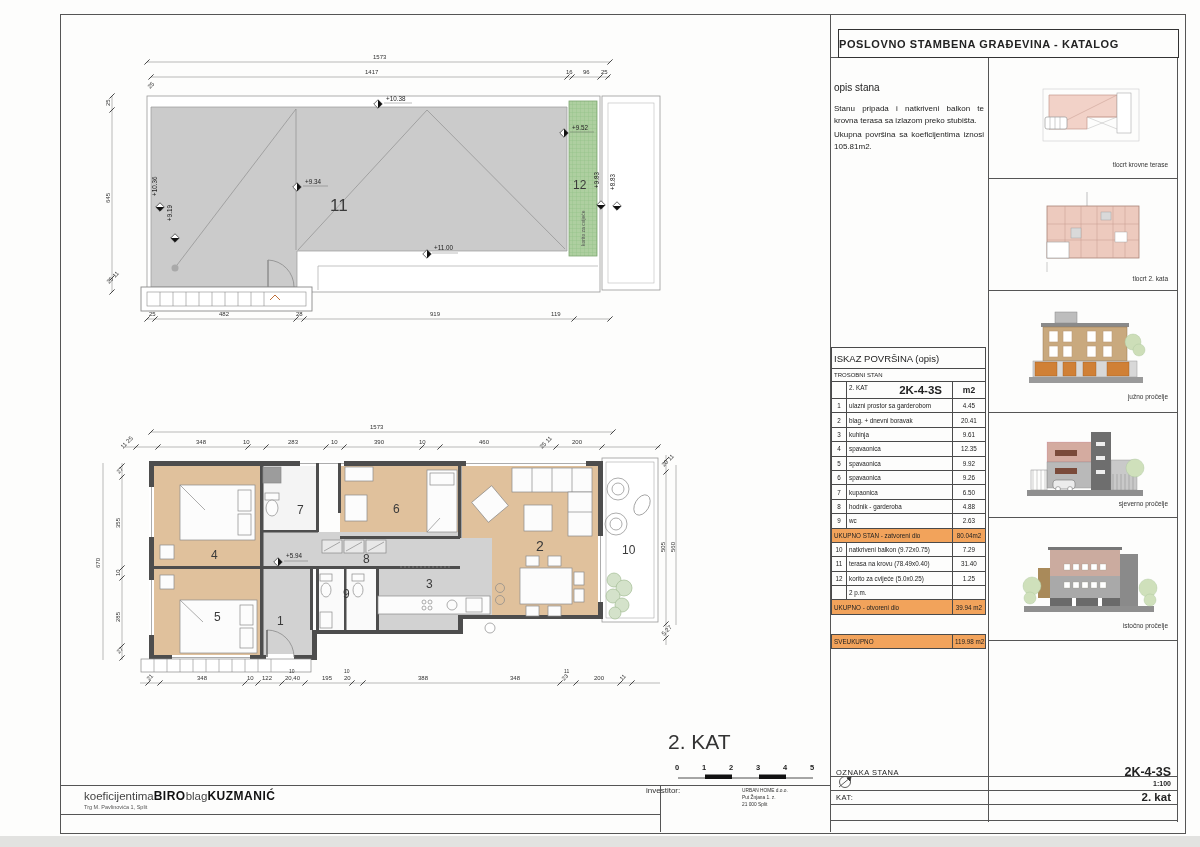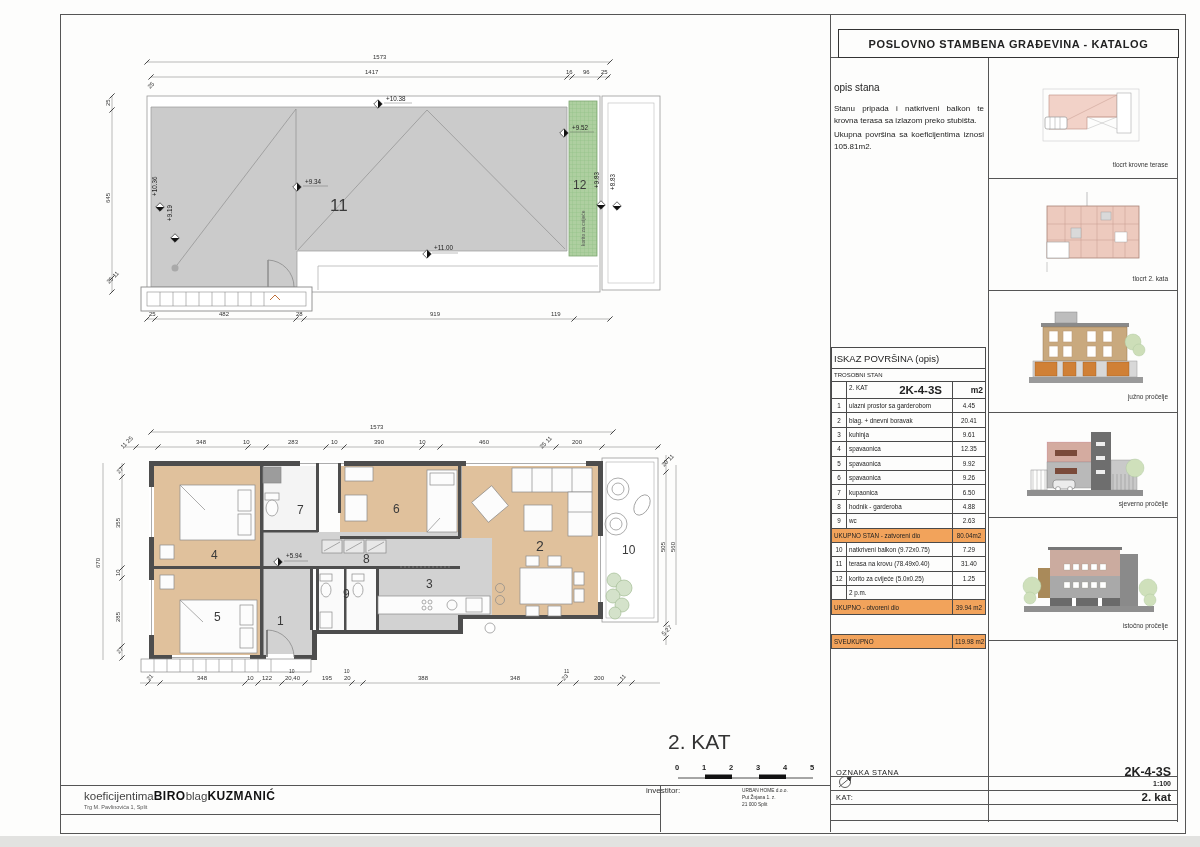--- a/index.html
+++ b/index.html
@@ -2,35 +2,35 @@
 <html><head>
 <meta charset="utf-8">
 <style>
   html,body{margin:0;padding:0;background:#f2f2f0;font-family:"Liberation Sans",sans-serif;color:#222;}
   .sheet{position:absolute;left:0;top:0;width:1200px;height:847px;background:#fdfdfc;overflow:hidden;}
   .abs{position:absolute;}
   .frame{position:absolute;left:60px;top:14px;width:1124px;height:818px;border:1.2px solid #555;}
   .ln{position:absolute;background:#555;}
   .plan-svg{position:absolute;left:0;top:0;}
   .hdr-box{position:absolute;left:838px;top:29px;width:339px;height:27px;border:1.5px solid #333;
-           display:flex;align-items:center;justify-content:center;}
+           display:flex;align-items:center;justify-content:flex-start;}
   .hdr-box span{font-weight:bold;font-size:11px;letter-spacing:.6px;}
   .opis{position:absolute;left:834px;top:80px;width:150px;font-size:8px;line-height:1.5;}
   .opis h3{font-size:10px;font-weight:normal;margin:0 0 8px 0;}
   .opis p{margin:0;text-align:justify;}
   .opis p+p{margin-top:2px;}
   table.areas{position:absolute;left:831px;top:347px;width:155px;border-collapse:collapse;
               table-layout:fixed;font-size:6.3px;}
   table.areas td{border:0.8px solid #4a4a4a;padding:0 2px;height:13.4px;overflow:hidden;white-space:nowrap;}
   td.c{text-align:center;}
   tr.ttl td{font-size:9.5px;height:20px;}
   tr.sub td{font-size:6px;height:12px;}
   tr.hd td{height:16px;}
   .hd .code{font-size:11.5px;font-weight:bold;text-align:center;}
-  .hd .m2{font-size:8.5px;font-weight:bold;text-align:right;}
+  .hd .m2{font-size:8.5px;font-weight:bold;text-align:center;}
   tr.hl td{background:#f2a35b;font-size:6.3px;}
   tr.gap td{border:none;background:transparent;height:19px;}
   .thumb-cap{position:absolute;font-size:6.5px;color:#333;text-align:right;width:150px;}
   .brow{position:absolute;left:830px;width:347px;display:flex;align-items:center;}
   .brow .lab{font-size:7.5px;padding-left:6px;letter-spacing:.5px;}
   .brow .val{margin-left:auto;padding-right:6px;font-weight:bold;}
   .scale-note{font-size:7px;font-weight:normal;}
   .firm{position:absolute;left:84px;top:789px;}
   .firm .l1{font-size:11.5px;color:#444;}
   .firm b{font-size:12px;letter-spacing:.5px;color:#111;}

